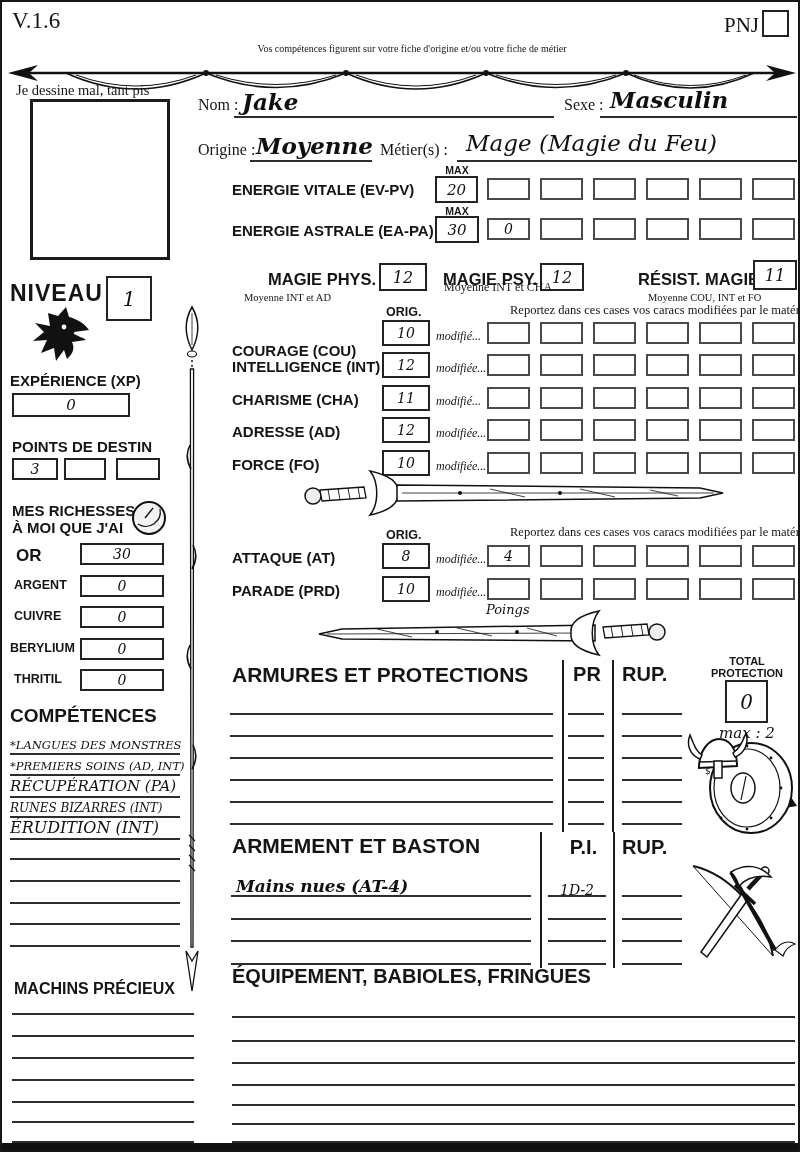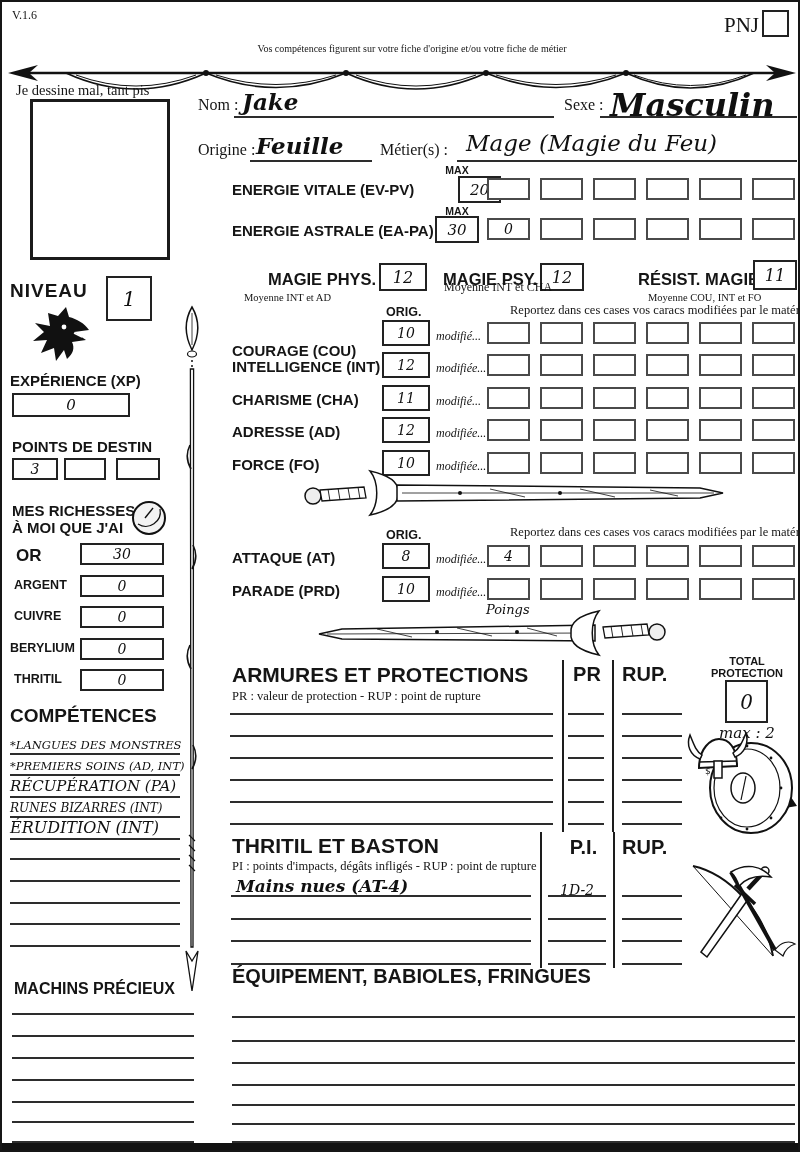--- a/index.html
+++ b/index.html
@@ -14,21 +14,21 @@
   .uline{position:absolute;border-bottom:2px solid #2d2d2d;}
   .vline{position:absolute;border-left:2px solid #1d1d1d;}
   .ctr{text-align:center;}
   svg{display:block;}
 </style>
 </head>
 <body>
 
 <div class="page">
 
-  <div class="abs sf" style="left:10px;top:6px;font-size:12px;">V.1.6</div>
+  <div class="abs sf" style="left:10px;top:6px;font-size:23px;">V.1.6</div>
   <div class="abs sf" style="left:722px;top:11px;font-size:21px;">PNJ</div>
   <div class="abs" style="left:760px;top:8px;width:27px;height:27px;border:2.5px solid #222;background:#fff;"></div>
   <div class="abs sf ctr" style="left:100px;top:41px;width:620px;font-size:10px;">Vos compétences figurent sur votre fiche d'origine et/ou votre fiche de métier</div>
 
   <svg class="abs" style="left:4px;top:56px;" width="792" height="36" viewBox="0 0 792 36">
     <line x1="22" y1="15" x2="770" y2="15" stroke="#111" stroke-width="2.5"></line>
     <polygon points="2,15 32,7 23,15 32,23" fill="#111"></polygon>
     <polygon points="790,15 760,7 769,15 760,23" fill="#111"></polygon>
     <path d="M60,15 Q130,47 200,15" fill="none" stroke="#111" stroke-width="1.6"></path>
     <path d="M70,17 Q130,39 190,17" fill="none" stroke="#111" stroke-width="1"></path>
@@ -42,21 +42,21 @@
     <path d="M628,17 Q685,38 740,17" fill="none" stroke="#111" stroke-width="1"></path>
     <circle cx="200" cy="15" r="3" fill="#111"></circle>
       <circle cx="340" cy="15" r="3" fill="#111"></circle>
     <circle cx="480" cy="15" r="3" fill="#111"></circle>
       <circle cx="620" cy="15" r="3" fill="#111"></circle>
   </svg>
 
   <div class="abs sf" style="left:14px;top:80px;font-size:14.5px;">Je dessine mal, tant pis</div>
   <div class="abs" style="left:28px;top:97px;width:140px;height:161px;border:3px solid #1b1b1b;background:#fff;"></div>
 
-  <div class="abs hd" style="left:8px;top:278px;font-size:19px;letter-spacing:1px;">NIVEAU</div>
+  <div class="abs hd" style="left:8px;top:278px;font-size:23px;letter-spacing:1px;">NIVEAU</div>
   <div class="box hw" style="left:104px;top:274px;width:46px;height:45px;border-width:2.5px;font-size:20px;">1</div>
 
   <svg class="abs" style="left:26px;top:300px;" width="64" height="64" viewBox="0 0 64 64">
     <path fill="#111" d="M30,14 L38,5 L41,15 C49,17 56,21 61,28 L46,30 L58,38 L44,40 C47,46 45,52 39,57 L36,48 L28,59 L26,46 L13,51 L19,38 L5,39 L16,30 L7,21 L22,24 L20,11 Z"></path>
     <circle cx="36" cy="25" r="2.4" fill="#fff"></circle>
     <path d="M46,31 L54,35" stroke="#fff" stroke-width="1.5"></path>
   </svg>
 
   <div class="abs hd" style="left:8px;top:370px;font-size:15px;">EXPÉRIENCE (XP)</div>
   <div class="box hw" style="left:10px;top:391px;width:118px;height:24px;font-size:15px;">0</div>
@@ -116,33 +116,33 @@
     <path d="M18.4,64 L21.6,64 L21,642 L19,642 Z" fill="#fff" stroke="#111" stroke-width="1.3"></path>
     <path d="M18,140 Q12,152 19,164 M21,240 Q27,252 20,264 M18,340 Q12,352 19,364 M21,440 Q27,452 20,464" fill="none" stroke="#111" stroke-width="1.6"></path>
     <path d="M17,530 L23,536 M17,540 L23,546 M17,550 L23,556 M17,560 L23,566" stroke="#111" stroke-width="1.2"></path>
     <path d="M20,686 L14,646 L20,656 L26,646 Z" fill="#fff" stroke="#111" stroke-width="1.3"></path>
   </svg>
 
   <div class="abs sf" style="left:196px;top:94px;font-size:16px;">Nom :</div>
   <div class="abs hw" style="left:240px;top:86px;font-size:23px;font-weight:700;">Jake</div>
   <div class="uline" style="left:232px;top:100px;width:320px;height:16px;"></div>
   <div class="abs sf" style="left:562px;top:94px;font-size:16px;">Sexe :</div>
-  <div class="abs hw" style="left:608px;top:84px;font-size:32px;font-weight:700;">Masculin</div>
+  <div class="abs hw" style="left:608px;top:84px;font-size:23px;font-weight:700;">Masculin</div>
   <div class="uline" style="left:598px;top:100px;width:197px;height:16px;"></div>
 
   <div class="abs sf" style="left:196px;top:139px;font-size:16px;">Origine :</div>
-  <div class="abs hw" style="left:254px;top:130px;font-size:23px;font-weight:700;">Feuille</div>
+  <div class="abs hw" style="left:254px;top:130px;font-size:23px;font-weight:700;">Moyenne</div>
   <div class="uline" style="left:248px;top:144px;width:122px;height:16px;"></div>
   <div class="abs sf" style="left:378px;top:139px;font-size:16px;">Métier(s) :</div>
   <div class="abs hw" style="left:464px;top:128px;font-size:23px;font-weight:400;">Mage (Magie du Feu)</div>
   <div class="uline" style="left:455px;top:144px;width:340px;height:16px;"></div>
 
   <div class="abs hd ctr" style="left:433px;top:162px;width:44px;font-size:10.5px;">MAX</div>
   <div class="abs hd" style="left:230px;top:179px;font-size:15px;">ENERGIE VITALE (EV-PV)</div>
-  <div class="box hw" style="left:456px;top:174px;width:43px;height:27px;font-size:15px;">20</div>
+  <div class="box hw" style="left:433px;top:174px;width:43px;height:27px;font-size:15px;">20</div>
   <div class="gbox" style="left:485px;top:176px;width:43px;height:22px;"></div>
   <div class="gbox" style="left:538px;top:176px;width:43px;height:22px;"></div>
   <div class="gbox" style="left:591px;top:176px;width:43px;height:22px;"></div>
   <div class="gbox" style="left:644px;top:176px;width:43px;height:22px;"></div>
   <div class="gbox" style="left:697px;top:176px;width:43px;height:22px;"></div>
   <div class="gbox" style="left:750px;top:176px;width:43px;height:22px;"></div>
 
   <div class="abs hd ctr" style="left:433px;top:203px;width:44px;font-size:10.5px;">MAX</div>
   <div class="abs hd" style="left:230px;top:220px;font-size:15px;">ENERGIE ASTRALE (EA-PA)</div>
   <div class="box hw" style="left:433px;top:214px;width:44px;height:27px;font-size:15px;">30</div>
@@ -259,21 +259,20 @@
     <path d="M60,21 L95,29 M140,20 L175,28 M210,20 L240,28" stroke="#111" stroke-width="0.8"></path>
     <circle cx="120" cy="24" r="2" fill="#111"></circle>
       <circle cx="200" cy="24" r="2" fill="#111"></circle>
     <path d="M282,3 C273,14 273,36 282,47 C259,42 253,33 254,25 C253,17 259,8 282,3 Z" fill="#fff" stroke="#111" stroke-width="1.5"></path>
     <path d="M286,19 L330,16 L332,27 L288,30 Z" fill="#fff" stroke="#111" stroke-width="1.3"></path>
     <path d="M294,18 L296,30 M304,17 L306,29 M314,17 L316,28 M324,16 L326,28" stroke="#111" stroke-width="0.9"></path>
     <circle cx="340" cy="24" r="8" fill="#eee" stroke="#111" stroke-width="1.5"></circle>
   </svg>
 
   <div class="abs hd" style="left:230px;top:661px;font-size:21px;">ARMURES ET PROTECTIONS</div>
-  <div class="abs sf" style="left:230px;top:687px;font-size:12.5px;">PR : valeur de protection - RUP : point de rupture</div>
   <div class="vline" style="left:560px;top:658px;height:172px;"></div>
   <div class="vline" style="left:610px;top:658px;height:172px;"></div>
   <div class="abs hd ctr" style="left:560px;top:661px;width:50px;font-size:20px;">PR</div>
   <div class="abs hd" style="left:620px;top:661px;font-size:20px;">RUP.</div>
 
   <div class="abs hd ctr" style="left:700px;top:653px;width:90px;font-size:11px;">TOTAL</div>
   <div class="abs hd ctr" style="left:700px;top:665px;width:90px;font-size:11px;">PROTECTION</div>
   <div class="box hw" style="left:723px;top:678px;width:43px;height:43px;border-width:2.5px;font-size:20px;">0</div>
   <div class="abs hw ctr" style="left:710px;top:722px;width:70px;font-size:15px;">max : 2</div>
 
@@ -309,22 +308,21 @@
     <circle cx="62" cy="97" r="1.4" fill="#111"></circle>
       <circle cx="36" cy="86" r="1.4" fill="#111"></circle>
     <path d="M14,36 C14,16 26,7 34,7 C44,7 52,16 52,34 Z" fill="#fff" stroke="#111" stroke-width="2"></path>
     <line x1="14" y1="30" x2="52" y2="29" stroke="#111" stroke-width="1.5"></line>
     <rect x="29" y="29" width="8" height="17" fill="#fff" stroke="#111" stroke-width="1.5"></rect>
     <path d="M15,27 C5,23 1,13 5,3 C9,13 11,19 17,23 Z" fill="#fff" stroke="#111" stroke-width="1.5"></path>
     <path d="M50,25 C60,21 64,11 61,1 C57,11 54,17 48,21 Z" fill="#fff" stroke="#111" stroke-width="1.5"></path>
     <text x="20" y="42" font-size="9" font-family="DejaVu Sans" fill="#111">$</text>
   </svg>
 
-  <div class="abs hd" style="left:230px;top:832px;font-size:21px;">THRITIL ET BASTON</div>
-  <div class="abs sf" style="left:230px;top:857px;font-size:12.5px;">PI : points d'impacts, dégâts infligés - RUP : point de rupture</div>
+  <div class="abs hd" style="left:230px;top:832px;font-size:21px;">ARMEMENT ET BASTON</div>
   <div class="vline" style="left:538px;top:830px;height:136px;"></div>
   <div class="vline" style="left:611px;top:830px;height:136px;"></div>
   <div class="abs hd ctr" style="left:538px;top:834px;width:87px;font-size:20px;">P.I.</div>
   <div class="abs hd" style="left:620px;top:834px;font-size:20px;">RUP.</div>
 
   <div class="abs hw" style="left:234px;top:874px;font-size:17px;font-weight:700;">Mains nues (AT-4)</div>
   <div class="abs hw ctr" style="left:546px;top:880px;width:58px;font-size:14px;">1D-2</div>
   <div class="uline" style="left:229px;top:877px;width:300px;height:18px;"></div>
   <div class="uline" style="left:546px;top:877px;width:58px;height:18px;"></div>
   <div class="uline" style="left:620px;top:877px;width:60px;height:18px;"></div>

